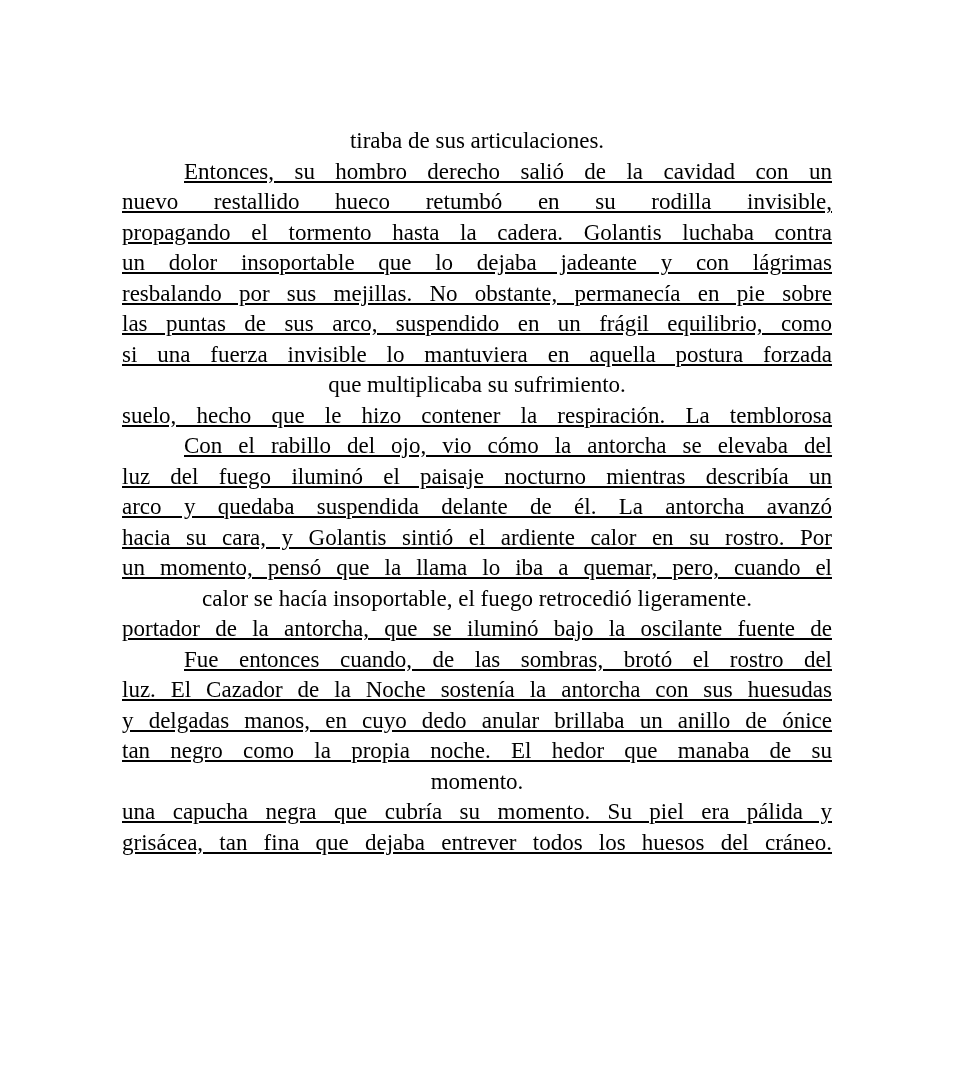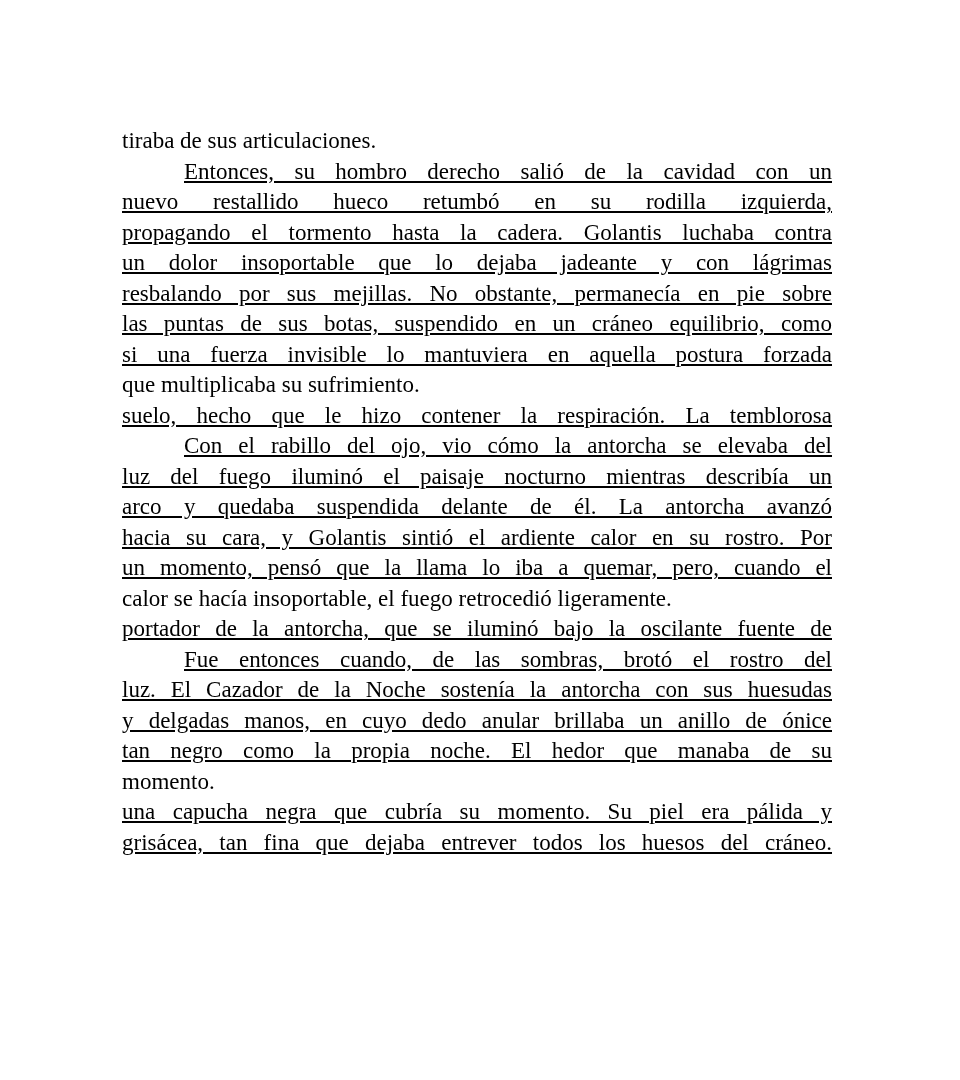--- a/index.html
+++ b/index.html
@@ -23,43 +23,43 @@
     top: 126px;
     width: 710px;
     font-size: 23px;
     line-height: 30.5px;
     letter-spacing: 0px;
   }
   .line {
     height: 30.5px;
     overflow: hidden;
     white-space: normal;
-    text-align: left;
+    text-align: center;
   }
   .line.just {
     text-align: justify;
     text-align-last: justify;
     text-decoration: underline;
   }
   .line.ind {
     text-indent: 62px;
   }
 </style>
 </head>
 <body>
 
 <div class="page">
   <div class="text-block">
       <div class="line">tiraba de sus articulaciones.</div>
       <div class="line just ind">Entonces, su hombro derecho salió de la cavidad con un</div>
-      <div class="line just">nuevo restallido hueco retumbó en su rodilla izquierda,</div>
+      <div class="line just">nuevo restallido hueco retumbó en su rodilla invisible,</div>
       <div class="line just">propagando el tormento hasta la cadera. Golantis luchaba contra</div>
       <div class="line just">un dolor insoportable que lo dejaba jadeante y con lágrimas</div>
       <div class="line just">resbalando por sus mejillas. No obstante, permanecía en pie sobre</div>
-      <div class="line just">las puntas de sus botas, suspendido en un cráneo equilibrio, como</div>
+      <div class="line just">las puntas de sus arco, suspendido en un frágil equilibrio, como</div>
       <div class="line just">si una fuerza invisible lo mantuviera en aquella postura forzada</div>
       <div class="line">que multiplicaba su sufrimiento.</div>
       <div class="line just">suelo, hecho que le hizo contener la respiración. La temblorosa</div>
       <div class="line just ind">Con el rabillo del ojo, vio cómo la antorcha se elevaba del</div>
       <div class="line just">luz del fuego iluminó el paisaje nocturno mientras describía un</div>
       <div class="line just">arco y quedaba suspendida delante de él. La antorcha avanzó</div>
       <div class="line just">hacia su cara, y Golantis sintió el ardiente calor en su rostro. Por</div>
       <div class="line just">un momento, pensó que la llama lo iba a quemar, pero, cuando el</div>
       <div class="line">calor se hacía insoportable, el fuego retrocedió ligeramente.</div>
       <div class="line just">portador de la antorcha, que se iluminó bajo la oscilante fuente de</div>

